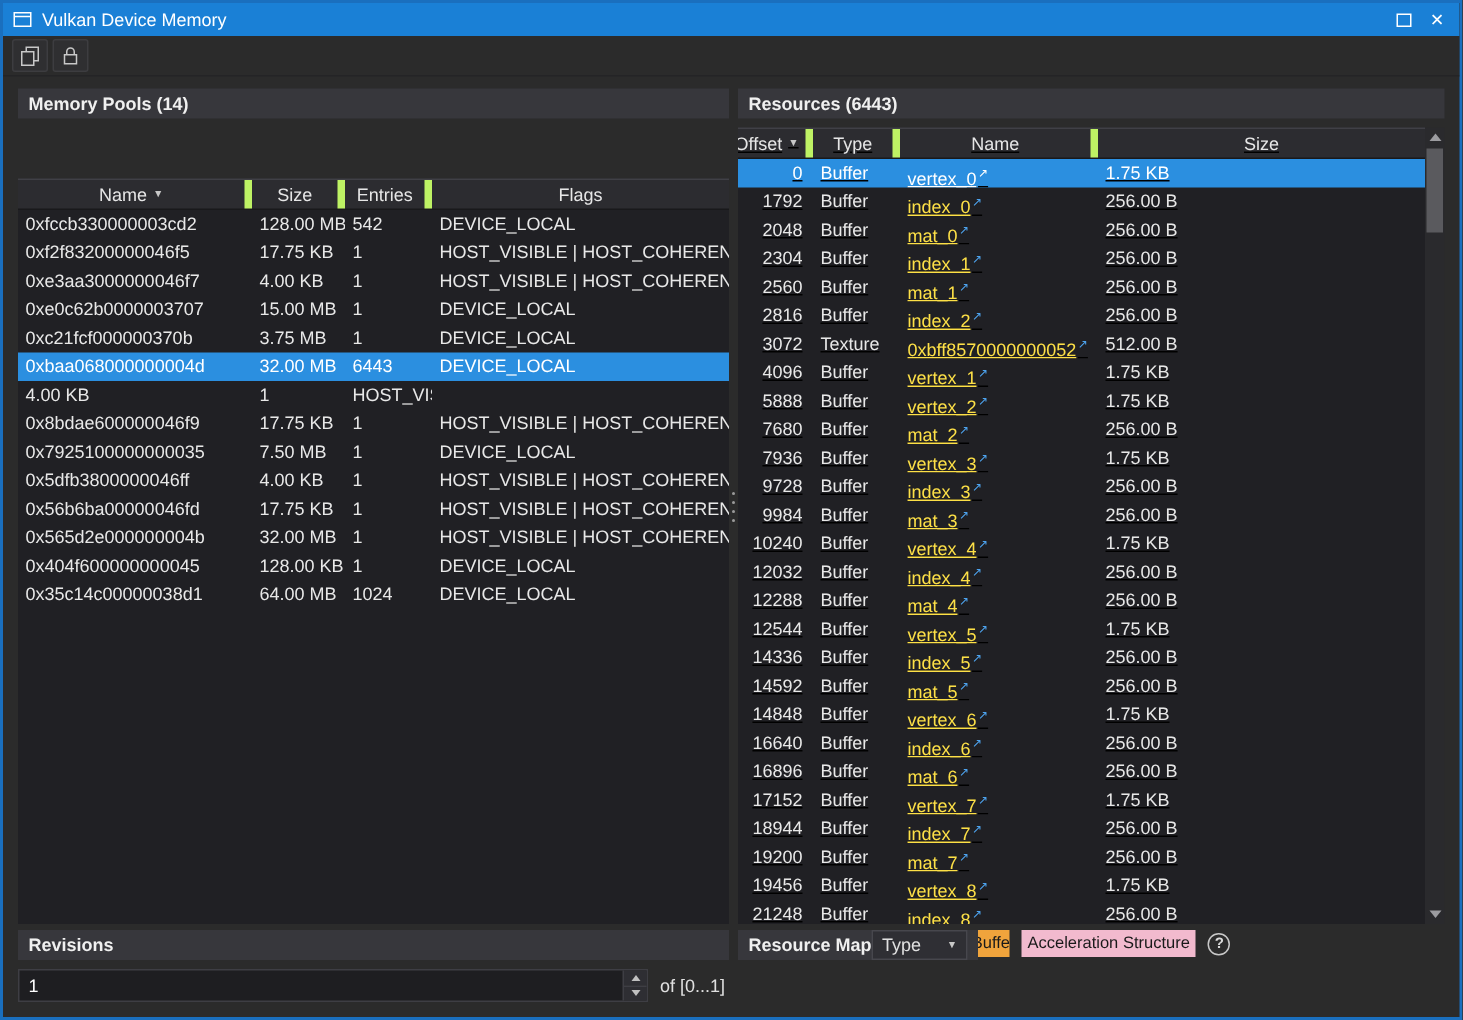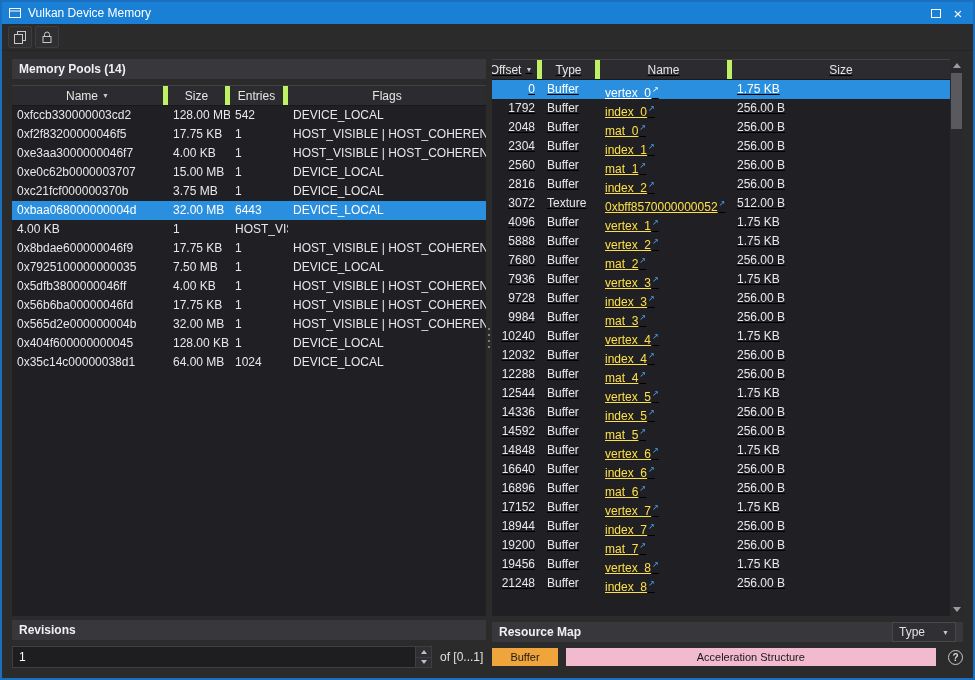--- a/index.html
+++ b/index.html
@@ -13,21 +13,21 @@
   .titlebar .title { color:#ffffff; font-size:12px; margin-left:6px; flex:1; white-space:nowrap; }
   .tb-btn { width:22px; height:18px; display:flex; align-items:center; justify-content:center; color:#fff; cursor:pointer; }
   .float-glyph { width:10px; height:9px; border:1px solid #ffffff; display:block; }
   .close-glyph { font-size:15px; line-height:1; }
   
   .toolbar { height:27px; background:#2b2b2b; border-bottom:1px solid #242426; display:flex; align-items:center; padding:0 6px; gap:3px; flex:0 0 auto; }
   .tool-btn { width:24px; height:22px; display:flex; align-items:center; justify-content:center; background:#2f2f31; border:1px solid #3d3d40; border-radius:2px; cursor:pointer; }
   
   .main { flex:1; min-height:0; display:flex; padding:8px 10px 0 10px; }
   .panel { display:flex; flex-direction:column; min-width:0; }
-  .panel.left { width:474px; flex:0 0 auto; }
+  .panel.left { width:474px; flex:0 0 auto;gap:34px; }
   .panel.right { flex:1; }
   .splitter { width:6px; flex:0 0 auto; position:relative; cursor:col-resize; }
   .splitter .dots { position:absolute; left:2px; top:50%; transform:translateY(-50%); display:flex; flex-direction:column; gap:4px; }
   .splitter .dots i { width:2px; height:2px; background:#9a9a9a; border-radius:50%; display:block; }
   .group-header { height:20px; background:#37373c; color:#f0f0f0; font-size:12px; font-weight:700; display:flex; align-items:center; padding:0 7px; flex:0 0 auto; margin-bottom:6px; }
   
   .table { background:#202024; flex:1; min-height:0; display:flex; flex-direction:column; }
   .mp-grid  { display:grid; grid-template-columns:156px 62px 58px 1fr; }
   .res-grid { display:grid; grid-template-columns:50px 58px 132px 1fr; }
   .thead { height:21px; background:#2c2c30; border-top:1px solid #404046; border-bottom:1px solid #19191b; flex:0 0 auto; }
@@ -47,21 +47,21 @@
   .res-tablecol { flex:1; min-width:0; display:flex; flex-direction:column; background:#202024; }
   .vscroll { width:13px; flex:0 0 auto; background:#2a2a2d; position:relative; display:flex; flex-direction:column; justify-content:space-between; }
   .scroll-btn { height:13px; display:flex; align-items:center; justify-content:center; cursor:pointer; }
   .tri-up { width:0; height:0; border-left:4px solid transparent; border-right:4px solid transparent; border-bottom:5px solid #9c9ca0; }
   .tri-down { width:0; height:0; border-left:4px solid transparent; border-right:4px solid transparent; border-top:5px solid #9c9ca0; }
   .scroll-thumb { position:absolute; top:14px; left:1px; right:1px; height:56px; background:#5a5a5e; cursor:pointer; }
   
   .bottom { flex:0 0 auto; display:flex; padding:4px 10px 10px 10px; }
   .bottom-left { width:474px; flex:0 0 auto; display:flex; flex-direction:column; }
   .bottom-gap { width:6px; flex:0 0 auto; }
-  .bottom-right { flex:1; display:flex; flex-direction:column; min-width:0;justify-content:center; }
+  .bottom-right { flex:1; display:flex; flex-direction:row; min-width:0; }
   .rev-controls { height:22px; display:flex; align-items:center; }
   .spinbox { width:420px; height:22px; background:#1e1e21; border:1px solid #3e3e44; display:flex; align-items:stretch; }
   .spin-value { flex:1; background:transparent; border:none; outline:none; color:#ffffff; font-size:12px; padding:0 6px; font-family:"Liberation Sans", sans-serif; }
   .spin-btns { width:16px; display:flex; flex-direction:column; border-left:1px solid #3e3e44; }
   .spin-btn { flex:1; display:flex; align-items:center; justify-content:center; background:#2e2e33; cursor:pointer; }
   .spin-btn + .spin-btn { border-top:1px solid #3e3e44; }
   .tri-up-s { width:0;height:0;border-left:3px solid transparent;border-right:3px solid transparent;border-bottom:4px solid #c0c0c0; }
   .tri-down-s { width:0;height:0;border-left:3px solid transparent;border-right:3px solid transparent;border-top:4px solid #c0c0c0; }
   .rev-suffix { color:#e0e0e0; font-size:12px; margin-left:8px; white-space:nowrap; }
   .rm-header { overflow:visible; }
@@ -214,20 +214,23 @@
     <div class="splitter">
       <span class="dots">
           <i></i>
           <i></i>
           <i></i>
           <i></i>
         </span>
     </div>
 
     <div class="panel right">
+      <div class="group-header">
+        <span>Resources (6443)</span>
+      </div>
       <div class="res-wrap">
         <div class="res-tablecol">
           <div class="thead res-grid">
               <div class="hcell col-offset">Offset<span class="sort-glyph">▼</span></div>
               <div class="hcell col-type">Type</div>
               <div class="hcell col-rname">Name</div>
               <div class="hcell col-rsize">Size</div>
             </div>
           <div class="tbody">
               <div class="trow res-grid selected">

